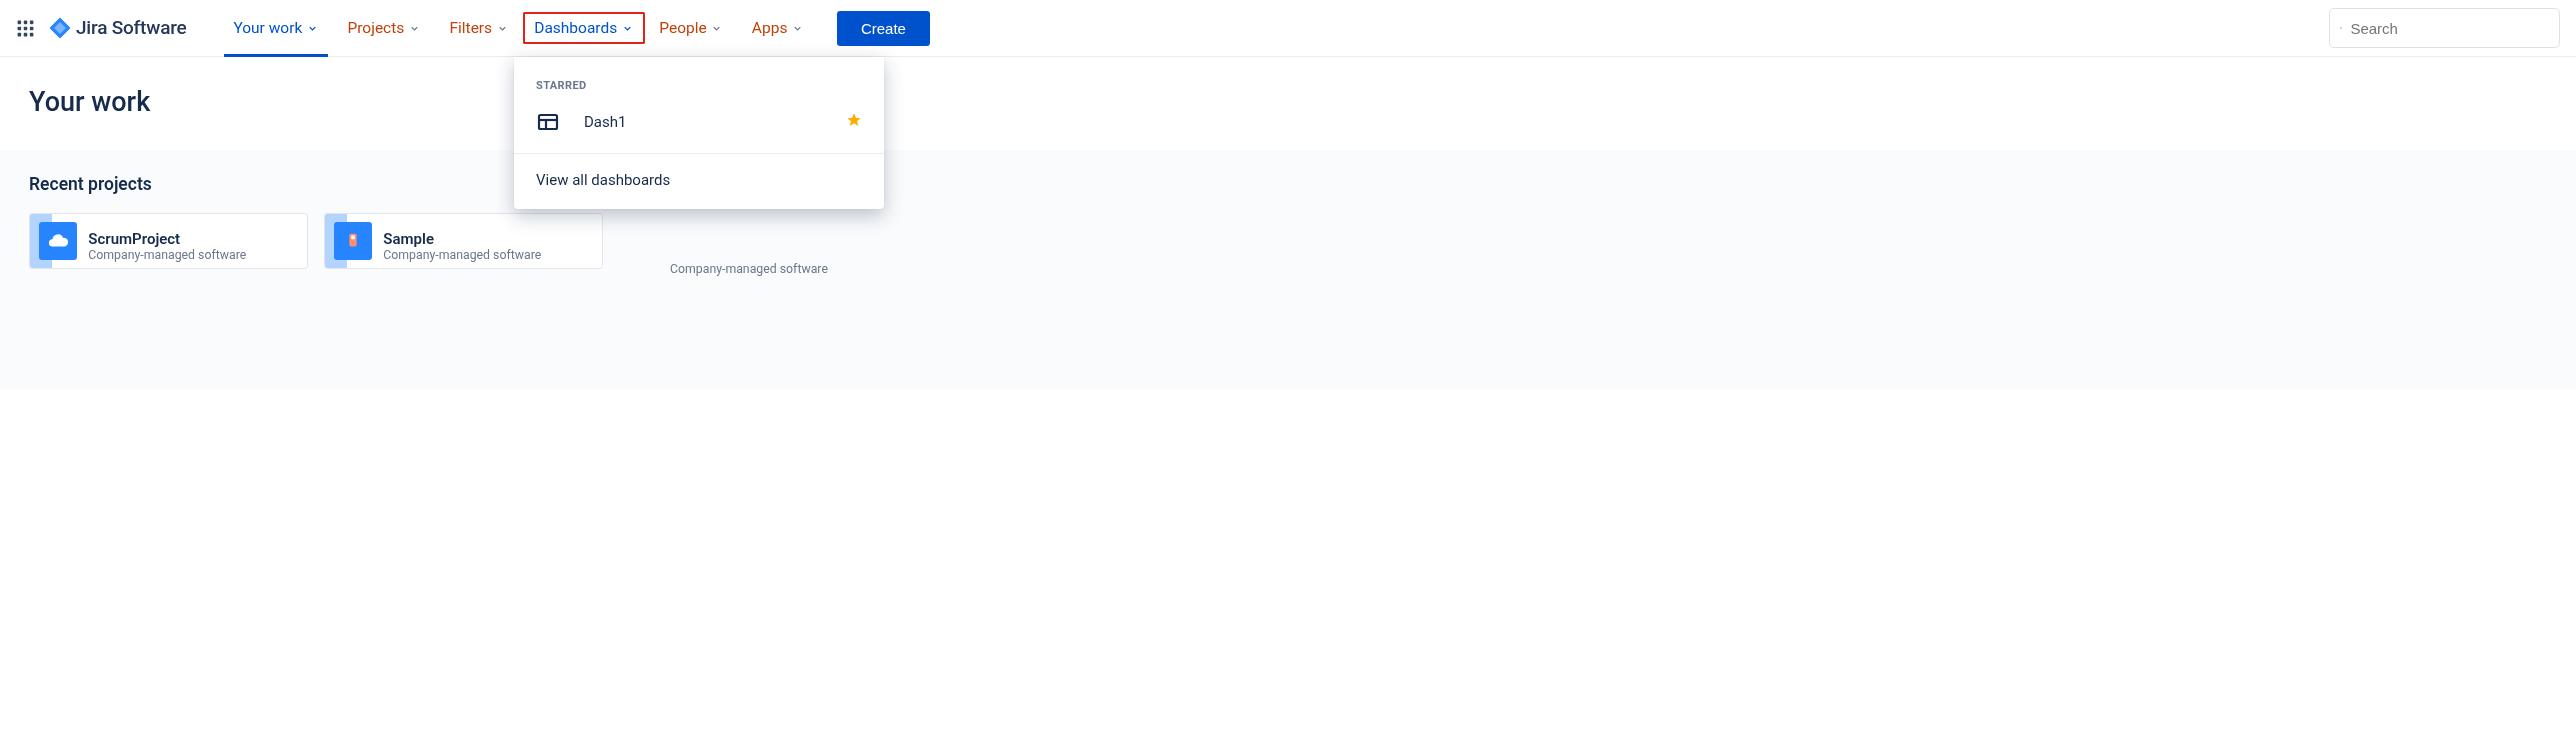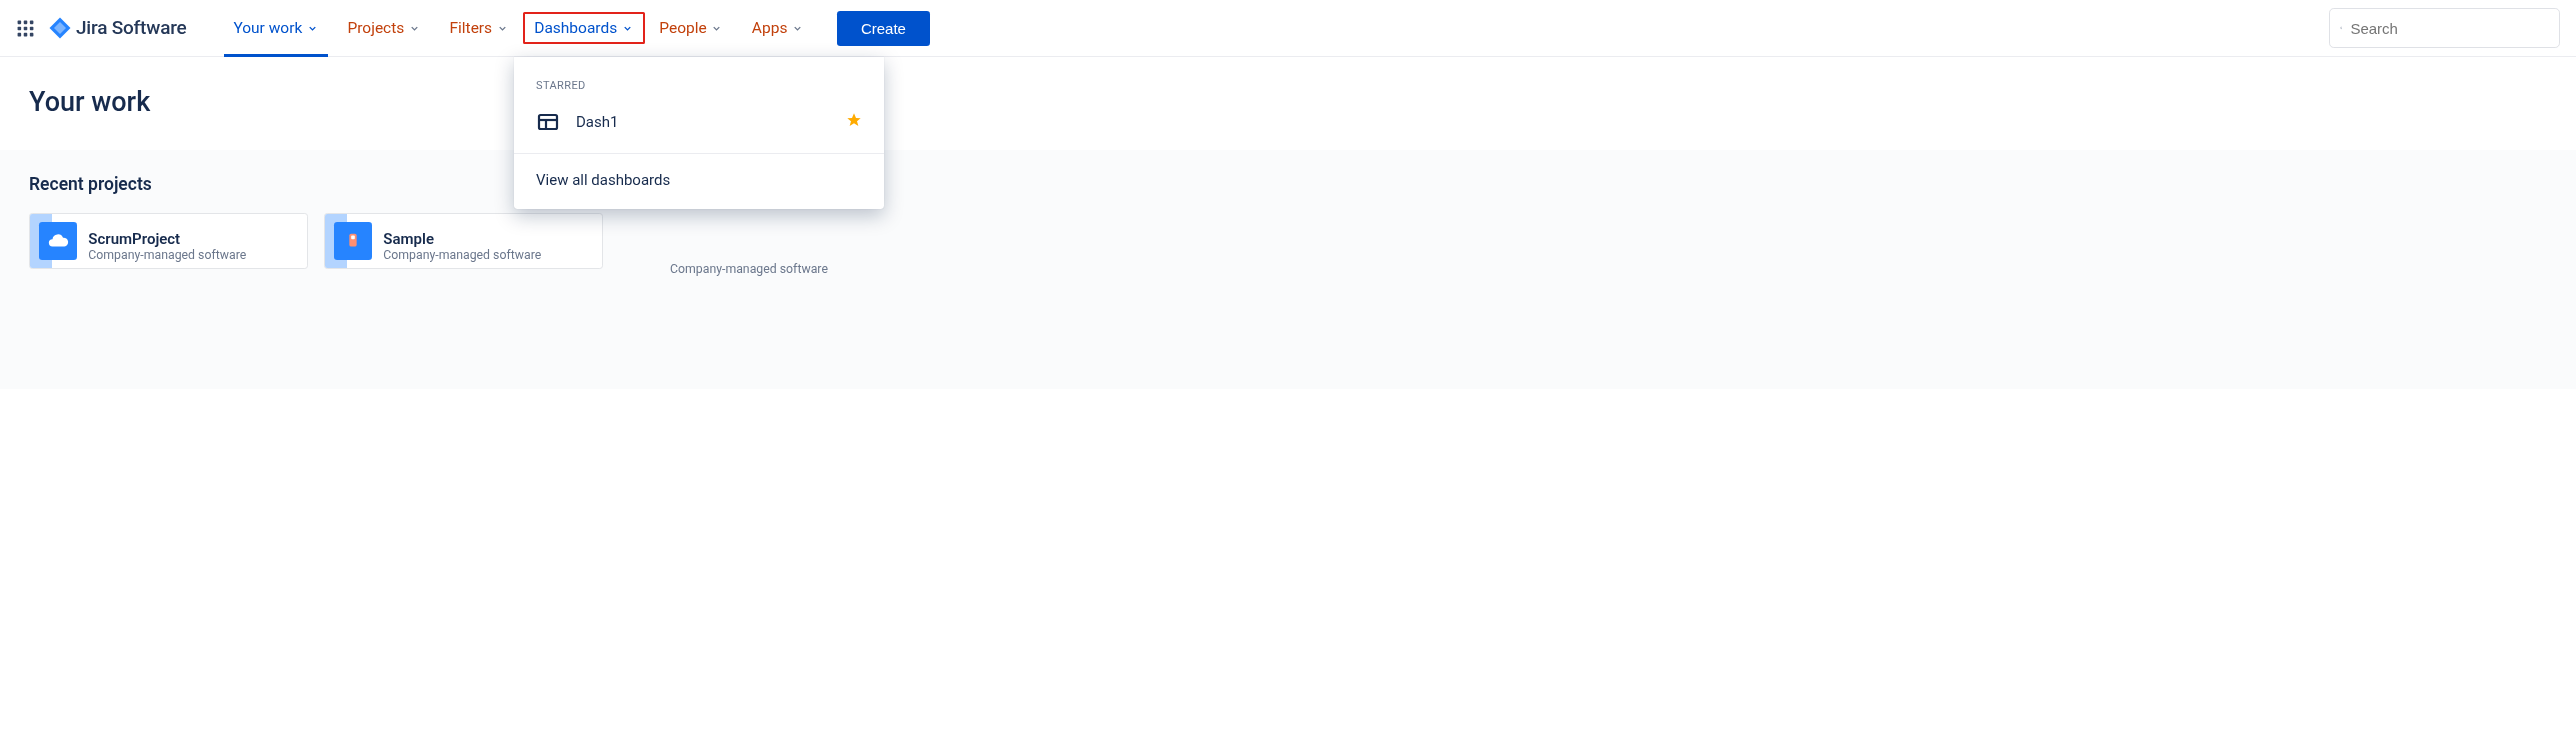--- a/index.html
+++ b/index.html
@@ -99,38 +99,39 @@
   left: 514px;
   width: 370px;
   background: #fff;
   border-radius: 0 0 3.2px 3.2px;
   box-shadow: 0 6.4px 19px rgba(9,30,66,.25), 0 0 0.8px rgba(9,30,66,.3);
   z-index: 100;
   padding-bottom: 9.6px;
 }
 .dropdown-section-header {
   font-size: 11px;
-  font-weight: 400;
+  font-weight: 700;
   color: #6B778C;
   letter-spacing: 0.4px;
   padding: 22px 22px 9.6px 22px;
 }
 .dropdown-starred-item {
   display: flex; align-items: center;
   padding: 8px 22px;
   gap: 16px;
   cursor: pointer;
 }
 .dropdown-starred-item .dash-icon {
   width: 24px; height: 24px;
 }
 .dropdown-starred-item .dash-label {
   font-size: 15px;
   color: #172B4D;
   flex: 1;
+  margin-left: 8px;
 }
 .dropdown-starred-item .star-icon {
   color: #FFAB00;
 }
 .dropdown-divider {
   height: 0.8px; background: #ebecf0; margin: 11px 0 6.4px 0;
 }
 .dropdown-action {
   padding: 11px 22px;
   font-size: 15px;

